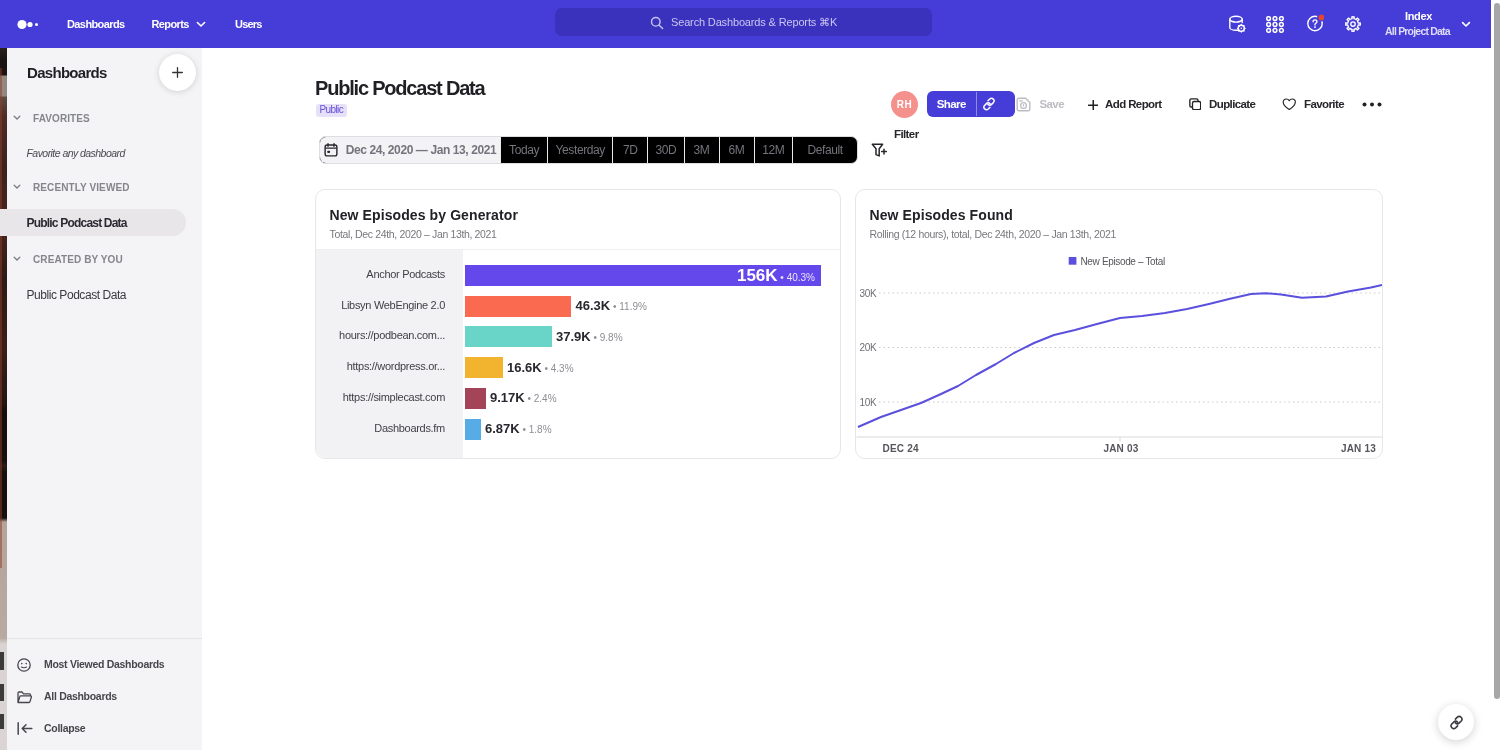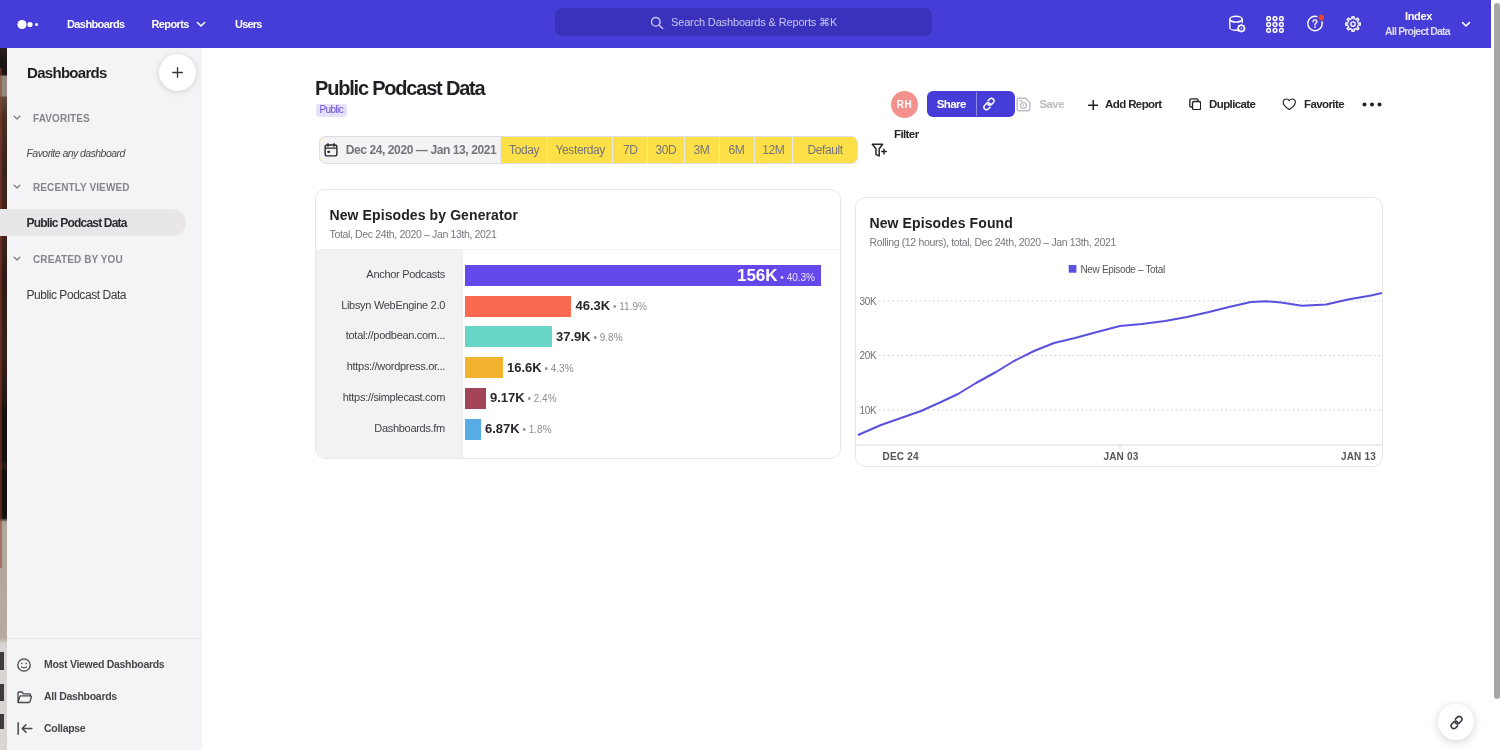--- a/index.html
+++ b/index.html
@@ -30,21 +30,21 @@
 
 
 #gutter { left:1491px; top:0; width:9px; height:750px; background:#fff; }
 #thumb { position:absolute; left:3px; top:3px; width:6px; height:696px; background:#A7A7A7; border-radius:3px; }
 
 
 #title { left:315px; top:77px; font-size:20px; font-weight:700; color:#1F1F24; letter-spacing:-1.2px; line-height:22px; }
 #pubpill { left:316px; top:104px; height:12.5px; line-height:12.5px; padding:0 3.5px; background:#E6E1F9; color:#6750D8; font-size:10px; letter-spacing:-0.6px; border-radius:3px; }
 
 
-#datebar { left:319px; top:136px; height:28px; border:1px solid #DEDEE2; border-radius:7px; background:#fde047; display:flex; align-items:stretch; overflow:hidden; }
+#datebar { left:319px; top:136px; height:28px; border:1px solid #DEDEE2; border-radius:7px; background:#000000; display:flex; align-items:stretch; overflow:hidden; }
 #datebar .seg { display:flex; align-items:center; justify-content:center; font-size:12px; letter-spacing:-0.4px; color:#74747C; border-left:1px solid #E9E9EC; white-space:nowrap; }
 #dateseg { background:#F3F3F5; border-left:none !important; font-weight:700; color:#26262B; font-size:12px; letter-spacing:-0.95px; }
 
 
 .btntxt { font-size:11.5px; font-weight:700; letter-spacing:-0.6px; color:#26262B; line-height:12px; }
 #share { left:927px; top:91px; width:88px; height:26px; background:#463CD7; border-radius:6px; display:flex; }
 
 
 .card { border:1px solid #E7E7EA; border-radius:10px; background:#fff; }
 .cardtitle { font-size:14px; font-weight:700; color:#212126; letter-spacing:0.1px; line-height:14px; }
@@ -245,39 +245,39 @@
     <div class="abs" style="left:0; top:59px; width:524px; height:209px; border-top:1px solid #EFEFF1; border-radius:0 0 10px 10px; overflow:hidden;">
       <div class="abs" style="left:0; top:0; width:147px; height:209px; background:#F2F1F3;"></div>
       <div class="rowlabel" style="top:19px;">Anchor Podcasts</div>
       <div class="bar" style="top:15px; width:356.5px; background:#6448EB;"></div>
       <div class="valtxt" style="right:25px; top:19.5px; color:#fff;"><span style="font-weight:700; font-size:17px;">156K</span> <span style="opacity:0.85;">• 40.3%</span></div>
 
       <div class="rowlabel" style="top:49.7px;">Libsyn WebEngine 2.0</div>
       <div class="bar" style="top:45.7px; width:106.5px; background:#FA6A50;"></div>
       <div class="valtxt" style="left:259.5px; top:50.2px;"><span class="valnum">46.3K</span> <span class="valpct">• 11.9%</span></div>
 
-      <div class="rowlabel" style="top:80.4px;">total://podbean.com...</div>
+      <div class="rowlabel" style="top:80.4px;">hours://podbean.com...</div>
       <div class="bar" style="top:76.4px; width:87px; background:#69D5C9;"></div>
       <div class="valtxt" style="left:240px; top:80.9px;"><span class="valnum">37.9K</span> <span class="valpct">• 9.8%</span></div>
 
       <div class="rowlabel" style="top:111.1px;">https://wordpress.or...</div>
       <div class="bar" style="top:107.1px; width:38px; background:#F2B32F;"></div>
       <div class="valtxt" style="left:191px; top:111.6px;"><span class="valnum">16.6K</span> <span class="valpct">• 4.3%</span></div>
 
       <div class="rowlabel" style="top:141.8px;">https://simplecast.com</div>
       <div class="bar" style="top:137.8px; width:21px; background:#A34458;"></div>
       <div class="valtxt" style="left:174px; top:142.3px;"><span class="valnum">9.17K</span> <span class="valpct">• 2.4%</span></div>
 
       <div class="rowlabel" style="top:172.5px;">Dashboards.fm</div>
       <div class="bar" style="top:168.5px; width:16px; background:#57ACE5;"></div>
       <div class="valtxt" style="left:169px; top:173px;"><span class="valnum">6.87K</span> <span class="valpct">• 1.8%</span></div>
     </div>
   </div>
 
-  <div class="card abs" style="left:855px; top:189px; width:528px; height:270px;margin-top:8px;">
+  <div class="card abs" style="left:855px; top:189px; width:528px; height:270px;">
     <div class="cardtitle abs" style="left:13.5px; top:18px;">New Episodes Found</div>
     <div class="cardsub abs" style="left:13.5px; top:38.5px;">Rolling (12 hours), total, Dec 24th, 2020 – Jan 13th, 2021</div>
     <svg class="abs" style="left:0; top:-3px;" width="526" height="270" viewBox="0 0 526 270">
       <rect x="212.7" y="70" width="7.7" height="7.7" fill="#5B50DD"></rect>
       <text x="224.5" y="77.8" font-size="10" letter-spacing="-0.35" fill="#55555C" font-family="Liberation Sans">New Episode – Total</text>
       <g stroke="#C9C9CE" stroke-width="1" stroke-dasharray="1.5,3">
         <path d="M23 106 H526"></path>
         <path d="M23 160.5 H526"></path>
         <path d="M23 215 H526"></path>
       </g>

